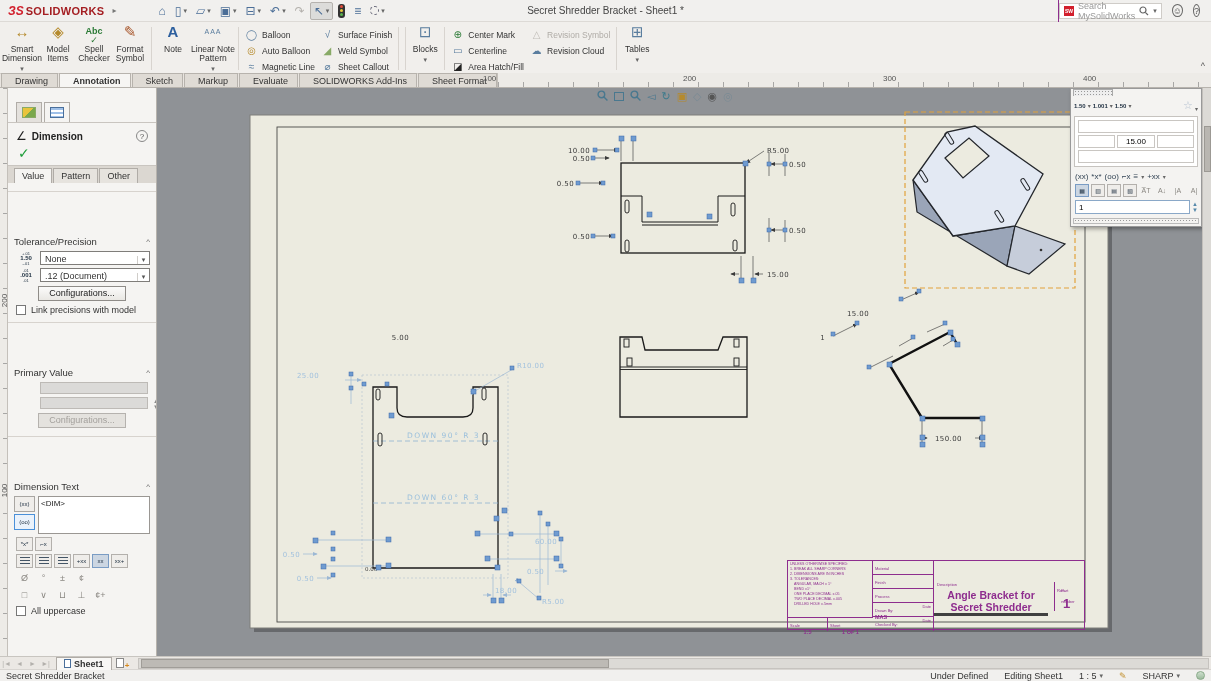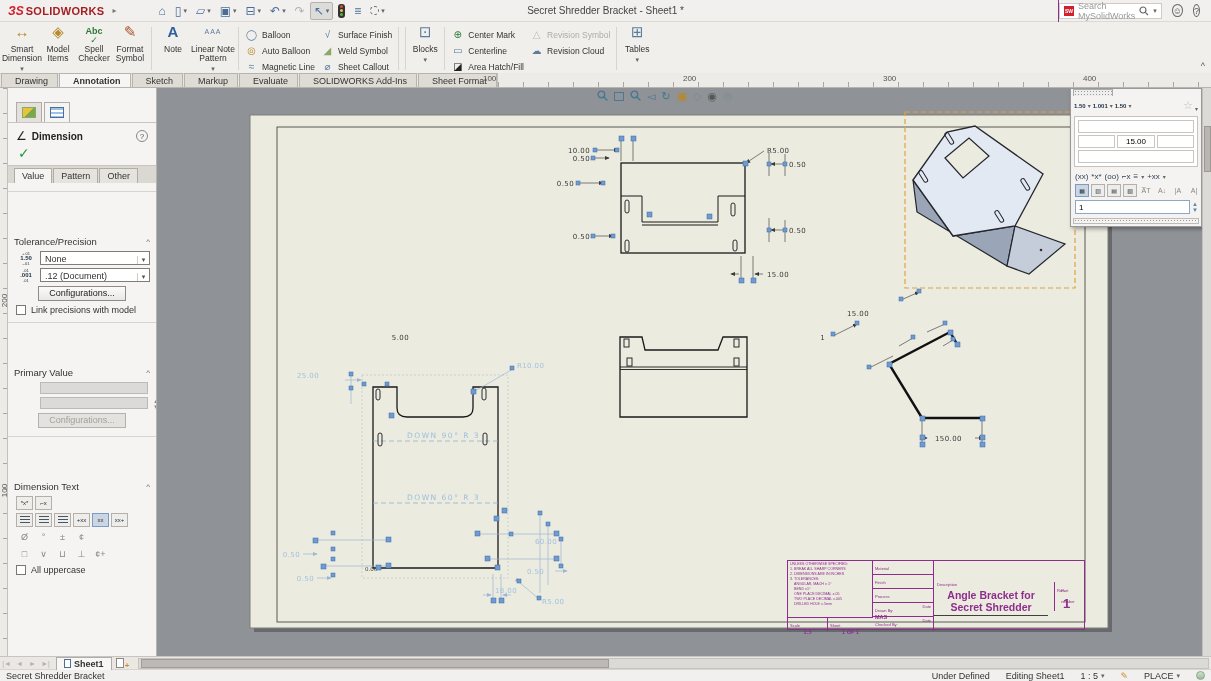--- a/index.html
+++ b/index.html
@@ -162,21 +162,21 @@
   .tb-notes { left:0; top:0; width:85px; height:56px; padding:1px 2px; font-size:3.6px; line-height:5px;
               border-right:1px solid #8e2d8e; }
   .tb-bottomrow { left:0; top:56px; width:85px; height:14px; display:flex; border-top:1px solid #8e2d8e; }
   .tb-cell { border-right:1px solid #8e2d8e; padding:0 2px; }
   .tb-mid { left:85px; top:0; width:60px; height:70px; }
   .tb-midrow { height:14px; border-bottom:1px solid #8e2d8e; padding:0 2px; position:relative; }
   .tb-midrow:last-child { border-bottom:none; }
   .tb-val { font-size:5.5px; font-weight:bold; }
   .tb-date { position:absolute; right:2px; top:1px; font-size:4px; }
   .tb-right { left:145px; top:0; width:153px; height:70px; border-left:1px solid #8e2d8e; }
-  .tb-desc { height:40px; border-bottom:1px solid #404040; padding:1px 3px; }
+  .tb-desc { height:40px; border-bottom:3px solid #404040; padding:1px 3px; }
   .tb-desc-text { font-size:10.5px; font-weight:bold; text-align:center; line-height:12px; margin-top:1px; }
   .tb-pn { position:relative; height:29px; padding:1px 3px; }
   .tb-rev { position:absolute; right:0; top:0; width:24px; height:29px; border-left:1px solid #8e2d8e; padding:1px 2px; }
   .tb-rev-val { font-size:13px; font-weight:bold; text-align:center; margin-top:2px; }
 
   
   .vscroll { position:absolute; right:0; top:0; bottom:0; width:9px; background:#dcdad6; border-left:1px solid #c2bfbb; }
   .vthumb { position:absolute; top:38px; left:1px; width:7px; height:46px; background:#b9b6b1; border:1px solid #9c9994; }
 
   
@@ -473,20 +473,27 @@
         <div class="dinput" style="margin-bottom:4px;">
             <span class="spin">▲<br>▼</span>
           </div>
         <span class="btn dis">Configurations...</span>
       </div>
 
       <div class="psec">
         <div class="psec-h">
           <span>Dimension Text</span>
           <span class="ch">^</span>
+        </div>
+        <div class="dimtext-row">
+          <div class="dt-btns">
+            <span class="dt-btn">(xx)</span>
+            <span class="dt-btn active">(oo)</span>
+          </div>
+          <div class="dt-area">&lt;DIM&gt;</div>
         </div>
         <div class="sbrow">
           <span class="sbtn">*x*</span>
           <span class="sbtn">⌐x</span>
         </div>
         <div class="sbrow">
           <span class="sbtn">
               <span class="lines-ic"></span>
             </span>
           <span class="sbtn">
@@ -877,20 +884,20 @@
     <span>Secret Shredder Bracket</span>
     <div class="sb-right">
       <span class="sb-item">Under Defined</span>
       <span class="sb-item">Editing Sheet1</span>
       <span class="sb-item">
         <span>1 : 5</span>
         <span class="sb-car">▾</span>
       </span>
       <span class="sb-pen">✎</span>
       <span class="sb-item">
-        <span>PLACE</span>
+        <span>SHARP</span>
         <span class="sb-car">▾</span>
       </span>
       <span class="sb-circ"></span>
     </div>
   </div>
 
 </div>
 
 </body></html>

